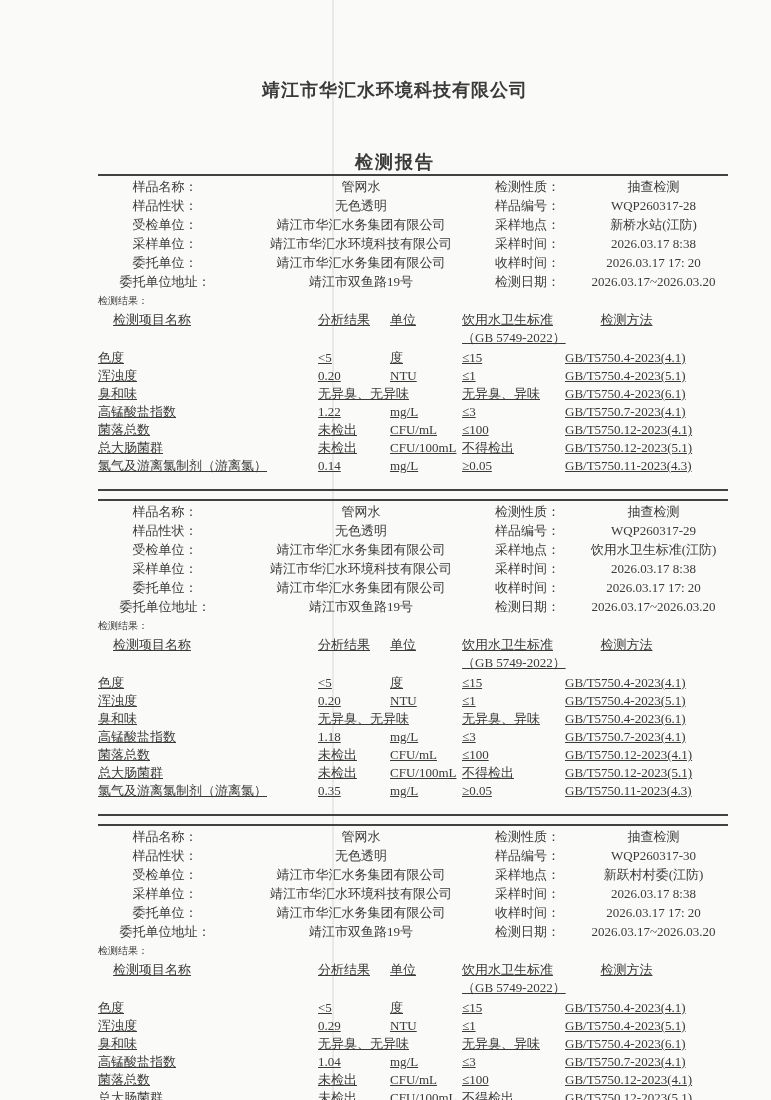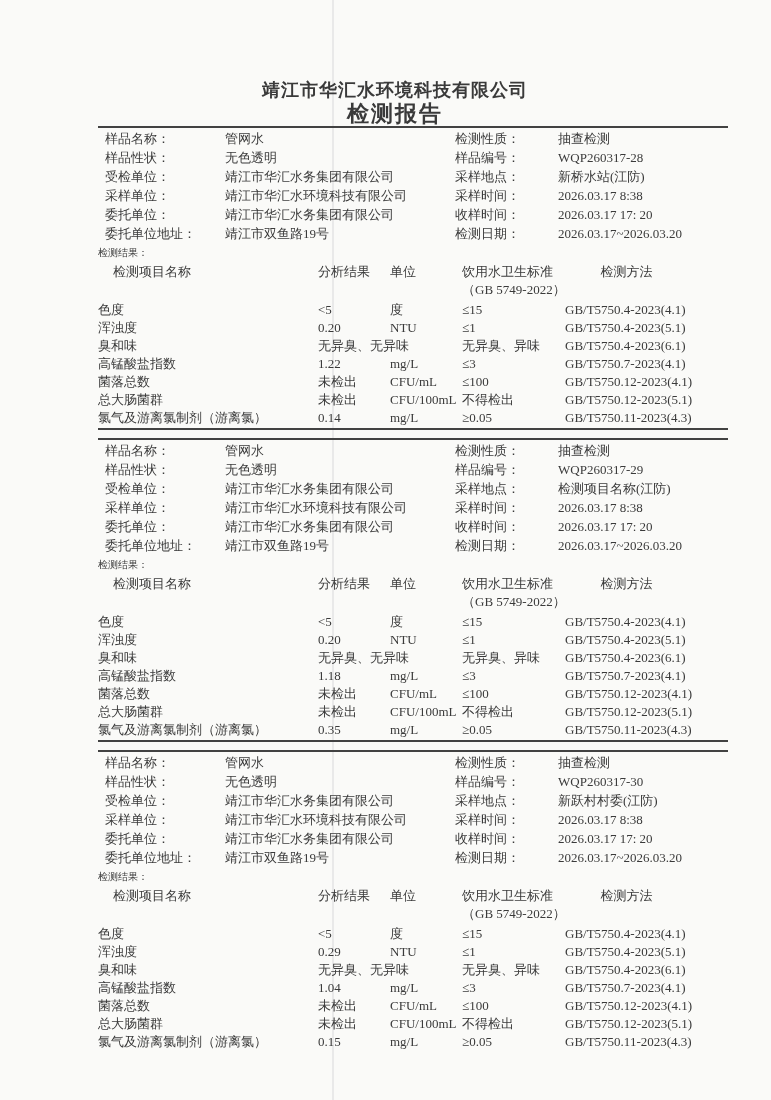--- a/index.html
+++ b/index.html
@@ -13,31 +13,31 @@
   }
   .fold{
     position:absolute;left:332px;top:0;width:2px;height:1100px;
     background:rgba(150,152,158,0.16);
   }
   .content{
     position:absolute;left:98px;top:78px;width:630px;
   }
   .titles{text-align:center;padding-right:36px;}
   .company{font-size:18px;font-weight:bold;line-height:24px;letter-spacing:1px;}
-  .report{font-size:22px;font-weight:bold;line-height:24px;letter-spacing:2px;}
+  .report{font-size:18px;font-weight:bold;line-height:24px;letter-spacing:2px;margin-top:48px;}
   section.section{border-top:2px solid #424242;padding-top:1px;}
   section.section{margin-top:8px;}
   #sections section.section:first-of-type{margin-top:0;}
-  .info-row{display:flex;height:19px;line-height:19px;font-size:13px;white-space:nowrap;}
+  .info-row{display:flex;height:19px;line-height:19px;font-size:13px;white-space:nowrap;text-align:center;}
   .il{width:127px;padding-left:7px;box-sizing:border-box;flex-shrink:0;}
-  .iv{width:230px;flex-shrink:0;overflow:visible;}
+  .iv{width:230px;flex-shrink:0;overflow:visible;margin-left:21px;}
   .il2{width:103px;flex-shrink:0;}
   .iv2{flex:1;}
   .results-label{height:20px;line-height:20px;font-size:10px;}
-  .tbl{border-bottom:2px solid #424242;padding-bottom:1px;}
+  .tbl{border-bottom:2px solid #424242;padding-bottom:14px;text-decoration:underline;}
   #sections section.section:last-of-type .tbl{border-bottom:none;}
   .trow{display:flex;height:18px;line-height:18px;font-size:13px;white-space:nowrap;}
   .thead{height:18px;}
   .subhead{height:20px;line-height:18px;}
   .c-item{width:220px;flex-shrink:0;overflow:visible;}
   .c-result{width:72px;flex-shrink:0;overflow:visible;}
   .c-unit{width:72px;flex-shrink:0;overflow:visible;}
   .c-standard{width:103px;flex-shrink:0;overflow:visible;}
   .c-method{flex:1;overflow:visible;}
   .h-item{padding-left:15px;box-sizing:border-box;}
@@ -195,21 +195,21 @@
               <span class="il">样品性状：</span>
               <span class="iv">无色透明</span>
               <span class="il2">样品编号：</span>
               <span class="iv2">WQP260317-29</span>
             </div>
 
             <div class="info-row">
               <span class="il">受检单位：</span>
               <span class="iv">靖江市华汇水务集团有限公司</span>
               <span class="il2">采样地点：</span>
-              <span class="iv2">检测项目名称(江防)</span>
+              <span class="iv2">饮用水卫生标准(江防)</span>
             </div>
 
             <div class="info-row">
               <span class="il">采样单位：</span>
               <span class="iv">靖江市华汇水环境科技有限公司</span>
               <span class="il2">采样时间：</span>
               <span class="iv2">2026.03.17 8:38</span>
             </div>
 
             <div class="info-row">

